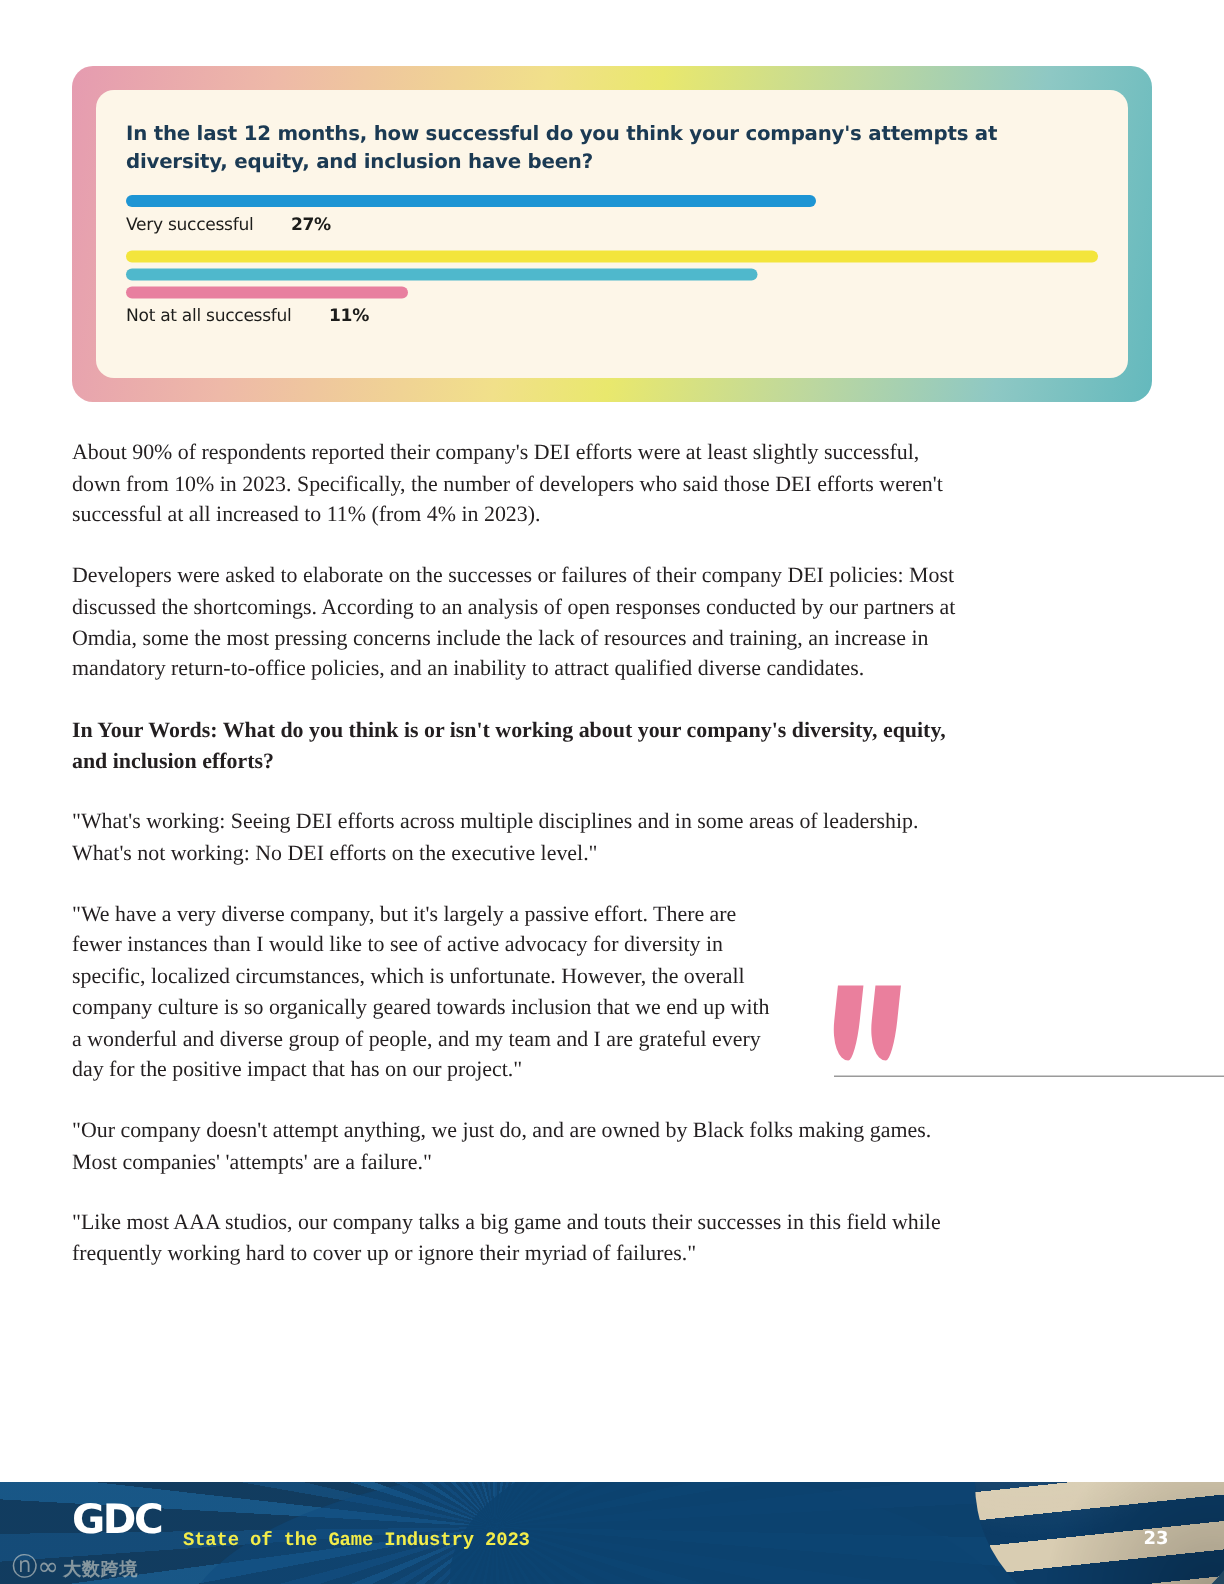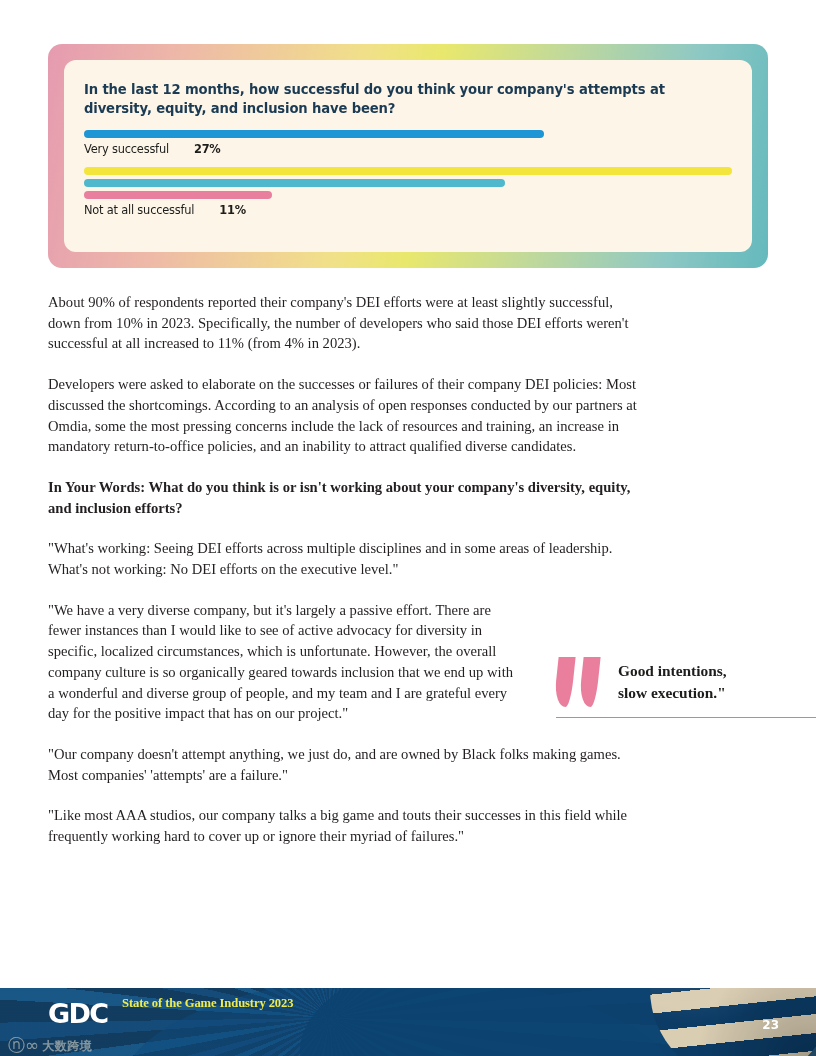--- a/index.html
+++ b/index.html
@@ -185,22 +185,22 @@
     font-family: "DejaVu Sans", sans-serif;
     font-weight: bold;
     font-size: 27px;
     letter-spacing: -1.6px;
     color: #ffffff;
     line-height: 1;
   }
   .footer-title {
     position: absolute;
     left: 122px;
-    top: 8px;
-    font-family: Liberation Serif, serif;
+    top: 32px;
+    font-family: Liberation Mono, monospace;
     font-weight: bold;
     font-size: 12.6px;
     color: #f2ec4a;
     letter-spacing: -0.1px;
   }
 
   
   .globe {
     position: absolute;
     right: -20px;
@@ -314,24 +314,20 @@
   <p class="body">"Our company doesn't attempt anything, we just do, and are owned by Black folks making games. Most companies' 'attempts' are a failure."</p>
   <p class="body">"Like most AAA studios, our company talks a big game and touts their successes in this field while frequently working hard to cover up or ignore their myriad of failures."</p>
 </div>
 
 <div class="pullquote">
   <div class="pq-inner">
     <div class="pq-marks">
       <span class="m1"></span>
         <span class="m2"></span>
     </div>
-    <div class="pq-text">
-      <div>Good intentions,</div>
-      <div>slow execution."</div>
-    </div>
   </div>
   <div class="pq-rule"></div>
 </div>
 
 <div class="footer">
   <div class="footer-rays"></div>
   <div class="footer-swoosh2"></div>
   <div class="footer-swoosh"></div>
 
   <div class="gdc-logo">GDC</div>

